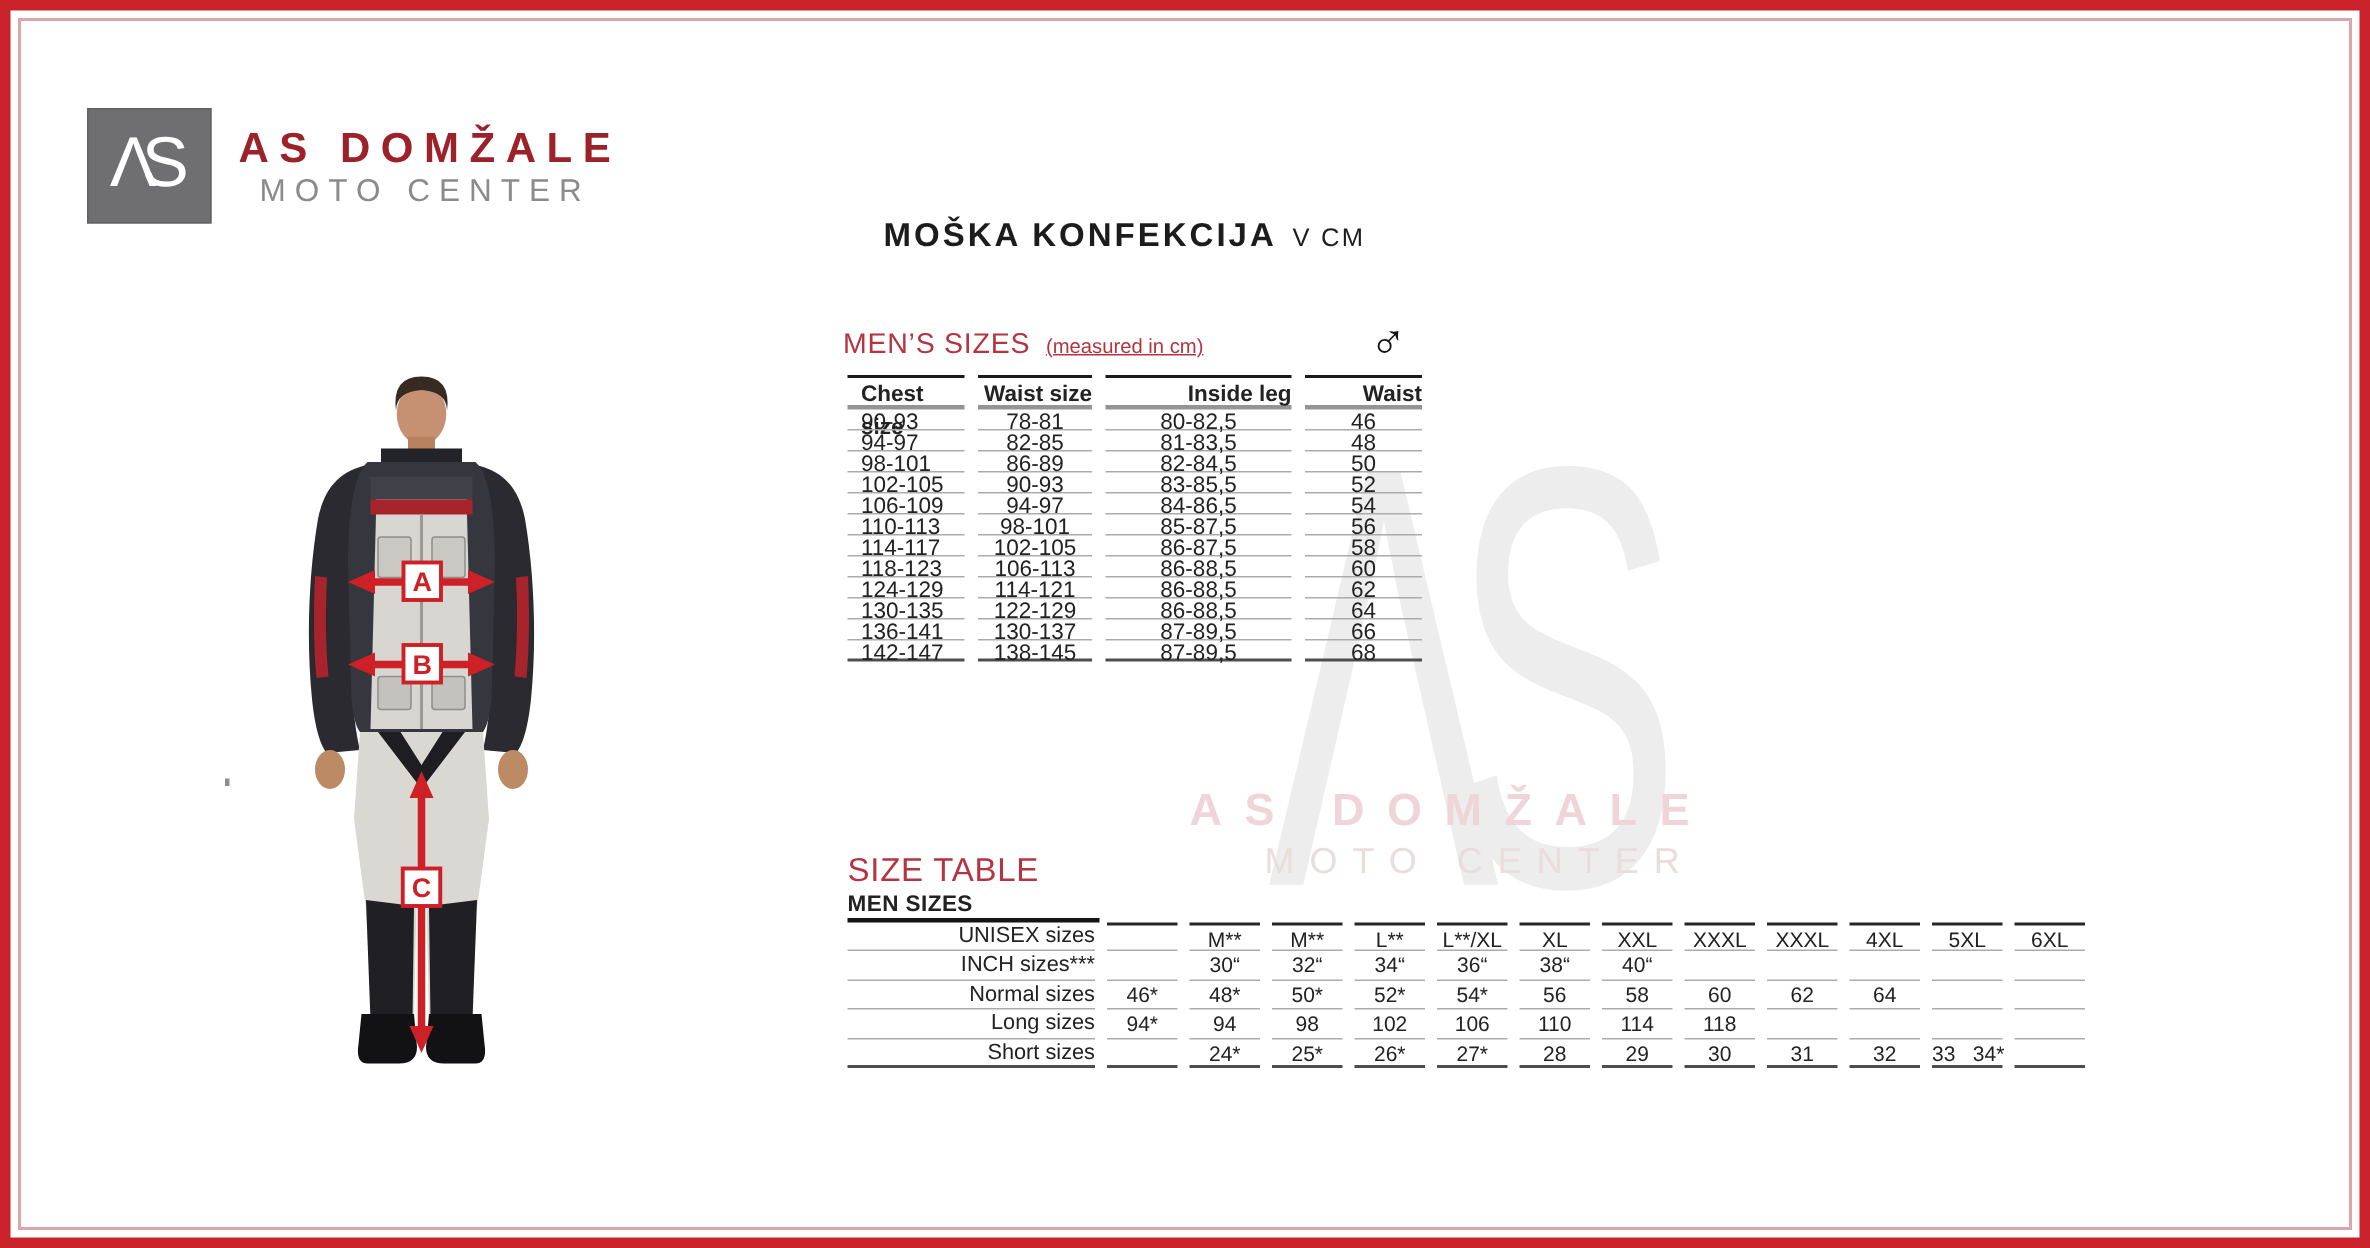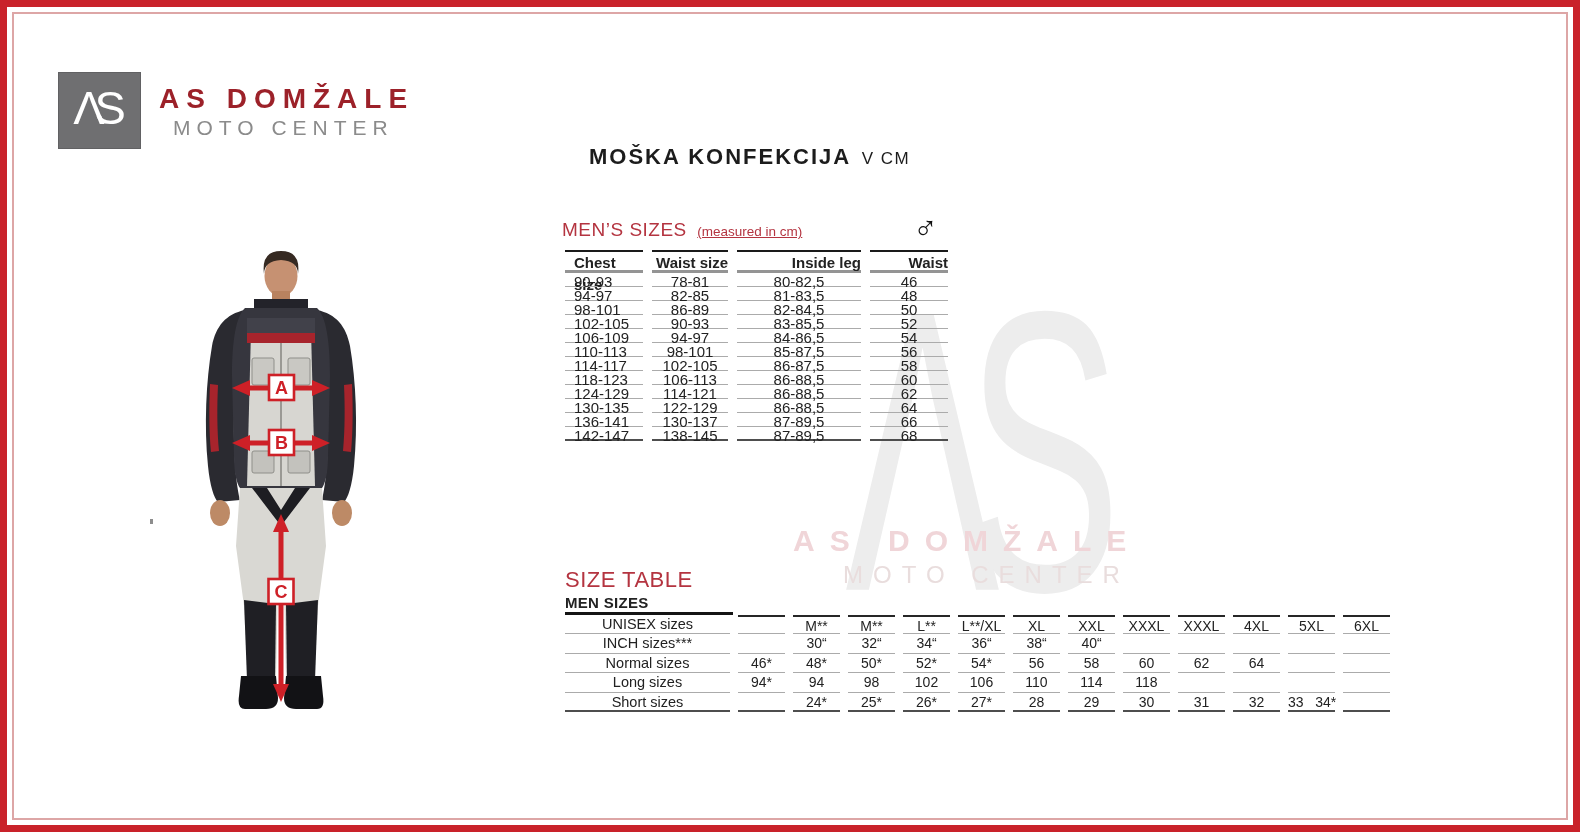--- a/index.html
+++ b/index.html
@@ -66,21 +66,21 @@
   .men-sizes-sub{
     position:absolute;left:565px;top:594px;width:168px;height:21px;box-sizing:border-box;
     font-size:15px;font-weight:bold;letter-spacing:0.3px;border-bottom:3px solid #141414;z-index:2;
   }
   .size-table{
     position:absolute;left:565px;top:615px;z-index:2;
     display:grid;grid-template-columns:165px repeat(12,47px);column-gap:8px;
     font-size:14px;
   }
   .scell{box-sizing:border-box;height:19.4px;line-height:18px;border-bottom:1.4px solid var(--line-gray);text-align:center;white-space:pre;overflow:visible;}
-  .scell.slabel{text-align:center;font-size:14.5px;}
+  .scell.slabel{text-align:right;font-size:14.5px;}
   .scell.stop{border-top:2.2px solid #262626;}
   .scell.slast{border-bottom:2.4px solid #4e4e4e;}
 
   
   .figure-wrap{position:absolute;left:148px;top:246px;width:272px;height:478px;z-index:2;}
   .stray-mark{position:absolute;left:150px;top:519px;width:3px;height:5px;background:#8d8d8d;z-index:2;}
 </style>
 </head>
 <body>
 

